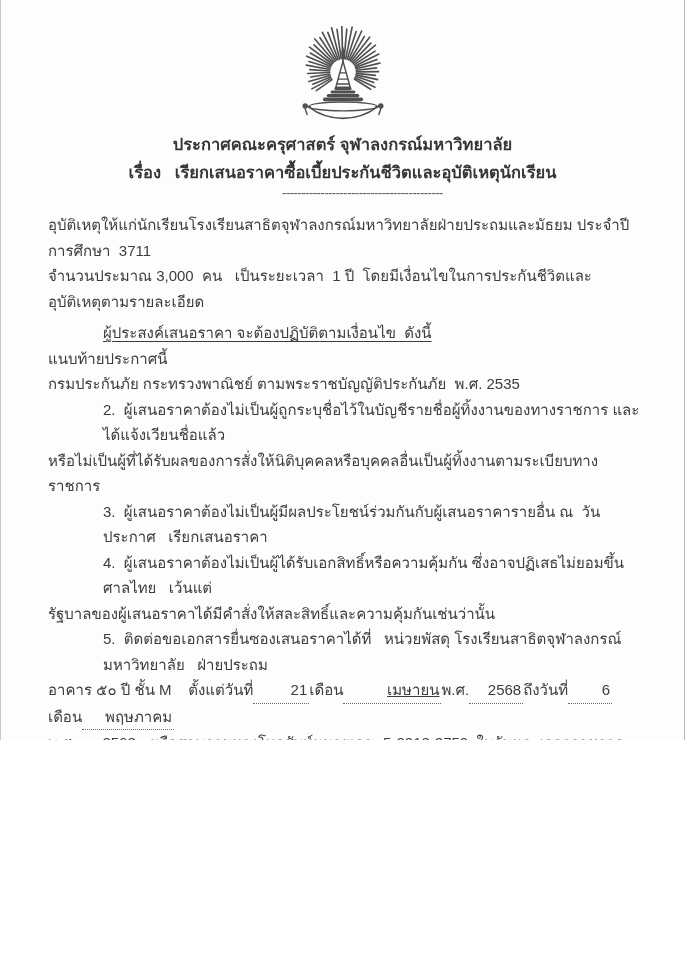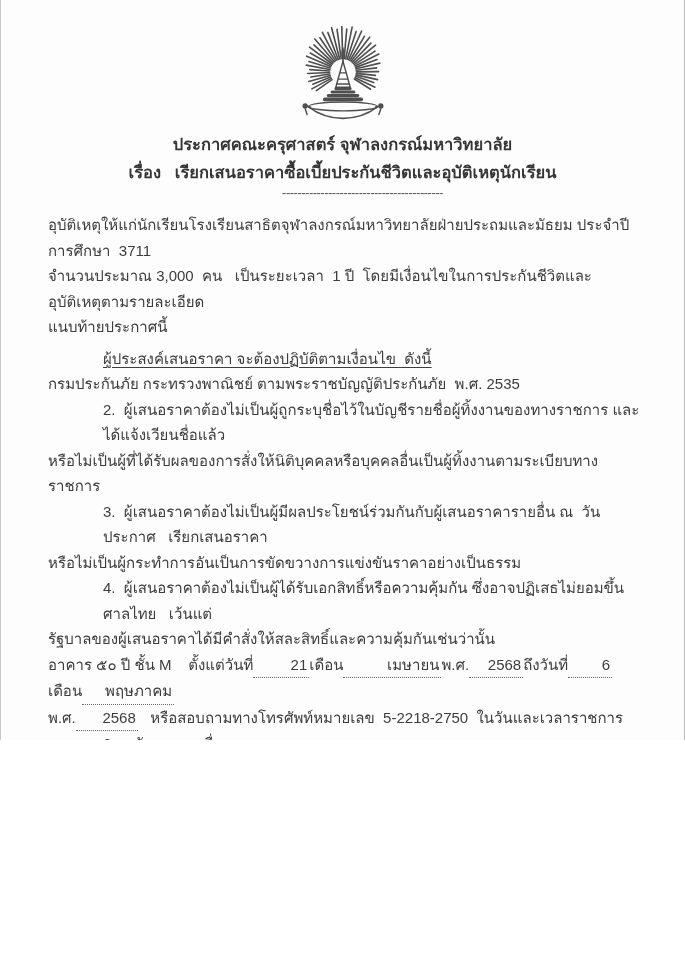--- a/index.html
+++ b/index.html
@@ -39,21 +39,21 @@
   .line{white-space:pre-wrap;}
   .ind-a{padding-left:55px;}
   .u{text-decoration:underline;text-underline-offset:3px;text-decoration-thickness:1px;}
   .heading-gap{margin-top:6px;}
   .blank{
     display:inline-block;text-align:right;
     border-bottom:1.6px dotted #6a6a6a;
     padding:0 2px;box-sizing:border-box;
   }
   .w-day{min-width:56px;}
-  .w-month{min-width:98px;}
+  .w-month{min-width:98px;text-decoration:underline;}
   .w-year{min-width:54px;}
   .w-day2{min-width:44px;}
   .w-month2{min-width:92px;}
   .w-year2{min-width:62px;}
   .stamp{
     position:absolute;left:446px;top:813px;
     transform:rotate(-7deg);
     opacity:0.88;
   }
   .stamp svg{display:block;}
@@ -135,35 +135,35 @@
 
   <div class="title-block">
     <div class="title-line">ประกาศคณะครุศาสตร์ จุฬาลงกรณ์มหาวิทยาลัย</div>
     <div class="title-line">เรื่อง   เรียกเสนอราคาซื้อเบี้ยประกันชีวิตและอุบัติเหตุนักเรียน</div>
     <div class="divider">------------------------------------------</div>
   </div>
 
   <div class="content">
     <div class="line">อุบัติเหตุให้แก่นักเรียนโรงเรียนสาธิตจุฬาลงกรณ์มหาวิทยาลัยฝ่ายประถมและมัธยม ประจำปีการศึกษา  3711</div>
     <div class="line">จำนวนประมาณ 3,000  คน   เป็นระยะเวลา  1 ปี  โดยมีเงื่อนไขในการประกันชีวิตและอุบัติเหตุตามรายละเอียด</div>
+    <div class="line ind-a heading-gap"><span class="u">ผู้ประสงค์เสนอราคา จะต้องปฏิบัติตามเงื่อนไข  ดังนี้</span></div>
+
     <div class="line">แนบท้ายประกาศนี้</div>
-
-    <div class="line ind-a heading-gap"><span class="u">ผู้ประสงค์เสนอราคา จะต้องปฏิบัติตามเงื่อนไข  ดังนี้</span></div>
 
     <div class="line">กรมประกันภัย กระทรวงพาณิชย์ ตามพระราชบัญญัติประกันภัย  พ.ศ. 2535</div>
 
     <div class="line ind-a">2.  ผู้เสนอราคาต้องไม่เป็นผู้ถูกระบุชื่อไว้ในบัญชีรายชื่อผู้ทิ้งงานของทางราชการ และได้แจ้งเวียนชื่อแล้ว</div>
     <div class="line">หรือไม่เป็นผู้ที่ได้รับผลของการสั่งให้นิติบุคคลหรือบุคคลอื่นเป็นผู้ทิ้งงานตามระเบียบทางราชการ</div>
 
     <div class="line ind-a">3.  ผู้เสนอราคาต้องไม่เป็นผู้มีผลประโยชน์ร่วมกันกับผู้เสนอราคารายอื่น ณ  วันประกาศ   เรียกเสนอราคา</div>
-    <div class="line">หรือไม่เป็นผู้กระทำการอันเป็นการขัดขวางการแข่งขันราคาอย่างเป็นธรรม</div>
 
     <div class="line ind-a">4.  ผู้เสนอราคาต้องไม่เป็นผู้ได้รับเอกสิทธิ์หรือความคุ้มกัน ซึ่งอาจปฏิเสธไม่ยอมขึ้นศาลไทย   เว้นแต่</div>
     <div class="line">รัฐบาลของผู้เสนอราคาได้มีคำสั่งให้สละสิทธิ์และความคุ้มกันเช่นว่านั้น</div>
 
+    <div class="line ind-a">5.  ติดต่อขอเอกสารยื่นซองเสนอราคาได้ที่   หน่วยพัสดุ โรงเรียนสาธิตจุฬาลงกรณ์มหาวิทยาลัย   ฝ่ายประถม</div>
     <div class="line"><span>อาคาร ๕๐ ปี ชั้น M    ตั้งแต่วันที่</span><span class="blank w-day">21</span><span>เดือน</span><span class="blank w-month">เมษายน</span><span>พ.ศ.</span><span class="blank w-year">2568</span><span>ถึงวันที่</span><span class="blank w-day2">6</span><span>เดือน</span><span class="blank w-month2">พฤษภาคม</span></div>
     <div class="line"><span>พ.ศ.</span><span class="blank w-year2">2568</span><span>   หรือสอบถามทางโทรศัพท์หมายเลข  5-2218-2750  ในวันและเวลาราชการ</span></div>
 
     <div class="line ind-a">6.  หลักฐานการยื่นซองเสนอราคา</div>
 
   </div>
 
   <div class="stamp" style="color: rgb(238, 91, 102);">
     <svg width="204" height="142" viewBox="0 0 204 142" xmlns="http://www.w3.org/2000/svg">
       <circle cx="102" cy="63" r="64" fill="none" stroke="currentColor" stroke-width="1" opacity="0.3"></circle>

